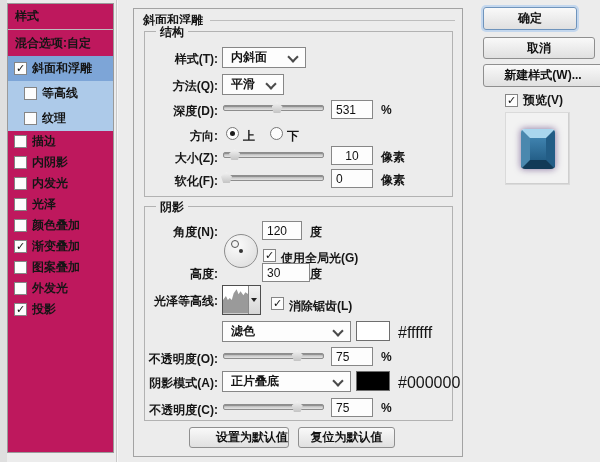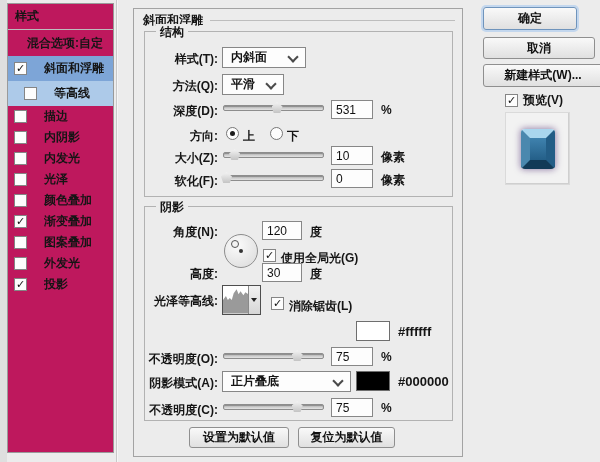--- a/index.html
+++ b/index.html
@@ -22,21 +22,21 @@
   .sb-row{height:21px;display:flex;align-items:center;gap:5px;padding-left:6px;font-weight:600;white-space:nowrap;}
   .sb-row.blend{height:26px;padding-left:7px;font-weight:600;}
   .sb-row.big{height:25px;}
   .sb-row.selected{background:#7da5d7;}
   .sb-row.sub{background:#adcae9;padding-left:16px;}
   .cb{
     width:13px;height:13px;min-width:13px;box-sizing:border-box;
     background:#fdfdfd;border:1px solid #858585;
     font-size:11px;line-height:11px;text-align:center;font-weight:700;color:#111;
   }
-  .sb-label{overflow:hidden;margin-left:12px;}
+  .sb-label{overflow:hidden;}
 
   
   .main{
     position:absolute;left:133px;top:8px;width:330px;height:449px;
     border:1px solid #a3a3a3;background:#ececec;box-sizing:border-box;
   }
   .main-title{position:absolute;left:9px;top:3px;width:312px;display:flex;align-items:center;gap:7px;font-weight:700;}
   .main-title::after{content:"";flex:1;height:0;border-top:1px solid #bdbdbd;}
   .fs{position:absolute;left:10px;width:309px;border:1px solid #b2b2b2;box-sizing:border-box;background:transparent;}
   .fs-legend{position:absolute;top:-8px;left:11px;background:#ececec;padding:0 4px;font-weight:700;}
@@ -62,21 +62,21 @@
   .radio.on::after{content:"";position:absolute;inset:3px;background:#1d1d1d;border-radius:50%;}
   .dial{position:absolute;width:32px;height:32px;border-radius:50%;border:1px solid #8d8d8d;
         background:radial-gradient(circle at 38% 32%,#fbfbfb,#d9d9d9);}
   .dial-marker{position:absolute;left:6px;top:5px;width:6px;height:6px;border:1px solid #555;border-radius:50%;background:#f4f4f4;}
   .dial-center{position:absolute;left:50%;top:50%;width:4px;height:4px;margin:-2px 0 0 -2px;background:#333;border-radius:50%;}
   .contour{position:absolute;width:39px;height:30px;box-sizing:border-box;border:1px solid #4e4e4e;background:#fff;display:flex;}
   .contour-thumb{width:26px;height:100%;}
   .contour-arrow{width:11px;border-left:1px solid #8a8a8a;background:linear-gradient(#f2f2f2,#d6d6d6);position:relative;}
   .contour-arrow::after{content:"";position:absolute;left:2px;top:12px;border:3px solid transparent;border-top:4px solid #222;}
   .swatch{position:absolute;width:34px;height:20px;box-sizing:border-box;border:1px solid #6e6e6e;}
-  .hexlbl{position:absolute;font-weight:700;font-size:13px;}
+  .hexlbl{position:absolute;font-weight:400;font-size:16px;}
   .btn{
     position:absolute;box-sizing:border-box;border:1px solid #8f8f8f;border-radius:3px;
     background:linear-gradient(#f9f9f9,#e0e0e0);
     display:flex;align-items:center;justify-content:center;
     font-weight:600;font-size:12px;color:#111;cursor:default;
   }
   .btn.default{border:1px solid #6f94bc;box-shadow:0 0 0 2px #c3d7ee;}
 
   
   .preview-check{position:absolute;left:505px;top:92px;display:flex;align-items:center;gap:5px;font-weight:600;}
@@ -106,20 +106,24 @@
   </div>
 
   <div class="sb-row big selected">
     <span class="cb">✓</span>
     <span class="sb-label">斜面和浮雕</span>
   </div>
   <div class="sb-row big sub">
     <span class="cb"></span>
     <span class="sb-label">等高线</span>
   </div>
+  <div class="sb-row big sub">
+    <span class="cb"></span>
+    <span class="sb-label">纹理</span>
+  </div>
   <div class="sb-row">
     <span class="cb"></span>
     <span class="sb-label">描边</span>
   </div>
   <div class="sb-row">
     <span class="cb"></span>
     <span class="sb-label">内阴影</span>
   </div>
   <div class="sb-row">
     <span class="cb"></span>
@@ -184,21 +188,21 @@
   <span class="radio on" style="position:absolute;left:92px;top:118px;"></span>
   <span style="position:absolute;left:109px;top:119px;font-weight:600;">上</span>
   <span class="radio" style="position:absolute;left:136px;top:118px;"></span>
   <span style="position:absolute;left:153px;top:119px;font-weight:600;">下</span>
 
   <span class="lbl" style="top:141px;">大小(Z):</span>
   <div class="slider" style="left:89px;top:139px;width:101px;">
     <div class="track"></div>
     <div class="thumb" style="left:11%;"></div>
   </div>
-  <input class="num" style="left: 197px; top: 137px;" value="10">
+  <input class="num" style="left: 197px; top: 137px; text-align: center;" value="10">
   <span class="unit" style="left:247px;top:140px;">像素</span>
 
   <span class="lbl" style="top:164px;">软化(F):</span>
   <div class="slider" style="left:89px;top:162px;width:101px;">
     <div class="track"></div>
     <div class="thumb" style="left:3%;"></div>
   </div>
   <input class="num" style="left: 197px; top: 160px;" value="0">
   <span class="unit" style="left:247px;top:163px;">像素</span>
 
@@ -210,34 +214,38 @@
   <input class="num" style="left: 128px; top: 212px; width: 40px;" value="120">
   <span class="unit" style="left:176px;top:215px;">度</span>
   <div class="dial" style="left:90px;top:225px;">
     <span class="dial-marker"></span>
     <span class="dial-center"></span>
   </div>
   <span class="cb" style="position:absolute;left:129px;top:240px;">✓</span>
   <span style="position:absolute;left:147px;top:241px;font-weight:600;">使用全局光(G)</span>
 
   <span class="lbl" style="top:257px;">高度:</span>
-  <input class="num" style="left: 128px; top: 254px; width: 40px;" value="30">
+  <input class="num" style="left: 128px; top: 254px; width: 48px;" value="30">
   <span class="unit" style="left:176px;top:257px;">度</span>
 
   <span class="lbl" style="top:284px;">光泽等高线:</span>
   <div class="contour" style="left:88px;top:276px;">
     <svg class="contour-thumb" viewBox="0 0 26 28">
       <rect x="0" y="0" width="26" height="28" fill="#ffffff"></rect>
       <path d="M0 28 L0 14 L3 10 L5 14 L7 12 L9 14 L11 7 L14 3 L16 8 L18 5 L21 9 L23 6 L26 8 L26 28 Z" fill="#9a9a9a"></path>
     </svg>
     <span class="contour-arrow"></span>
   </div>
   <span class="cb" style="position:absolute;left:137px;top:288px;">✓</span>
   <span style="position:absolute;left:155px;top:289px;font-weight:600;">消除锯齿(L)</span>
 
+  <div class="dd" style="left:88px;top:312px;width:129px;">
+    <span>滤色</span>
+    <span class="chev"></span>
+  </div>
   <span class="swatch" style="left:222px;top:312px;background:#ffffff;"></span>
   <span class="hexlbl" style="left:264px;top:315px;">#ffffff</span>
 
   <span class="lbl" style="top:342px;">不透明度(O):</span>
   <div class="slider" style="left:89px;top:340px;width:101px;">
     <div class="track"></div>
     <div class="thumb" style="left:73%;"></div>
   </div>
   <input class="num" style="left: 197px; top: 338px;" value="75">
   <span class="unit" style="left:247px;top:341px;">%</span>
@@ -251,21 +259,21 @@
   <span class="hexlbl" style="left:264px;top:365px;">#000000</span>
 
   <span class="lbl" style="top:393px;">不透明度(C):</span>
   <div class="slider" style="left:89px;top:391px;width:101px;">
     <div class="track"></div>
     <div class="thumb" style="left:73%;"></div>
   </div>
   <input class="num" style="left: 197px; top: 389px;" value="75">
   <span class="unit" style="left:247px;top:392px;">%</span>
 
-  <div class="btn" style="left:55px;top:418px;width:100px;height:21px;">
+  <div class="btn" style="left:55px;top:418px;width:100px;height:21px;justify-content:flex-end;">
     <span>设置为默认值</span>
   </div>
   <div class="btn" style="left:164px;top:418px;width:97px;height:21px;">
     <span>复位为默认值</span>
   </div>
 </div>
 
 <div class="btn default" style="left:483px;top:7px;width:94px;height:23px;">
   <span>确定</span>
 </div>

